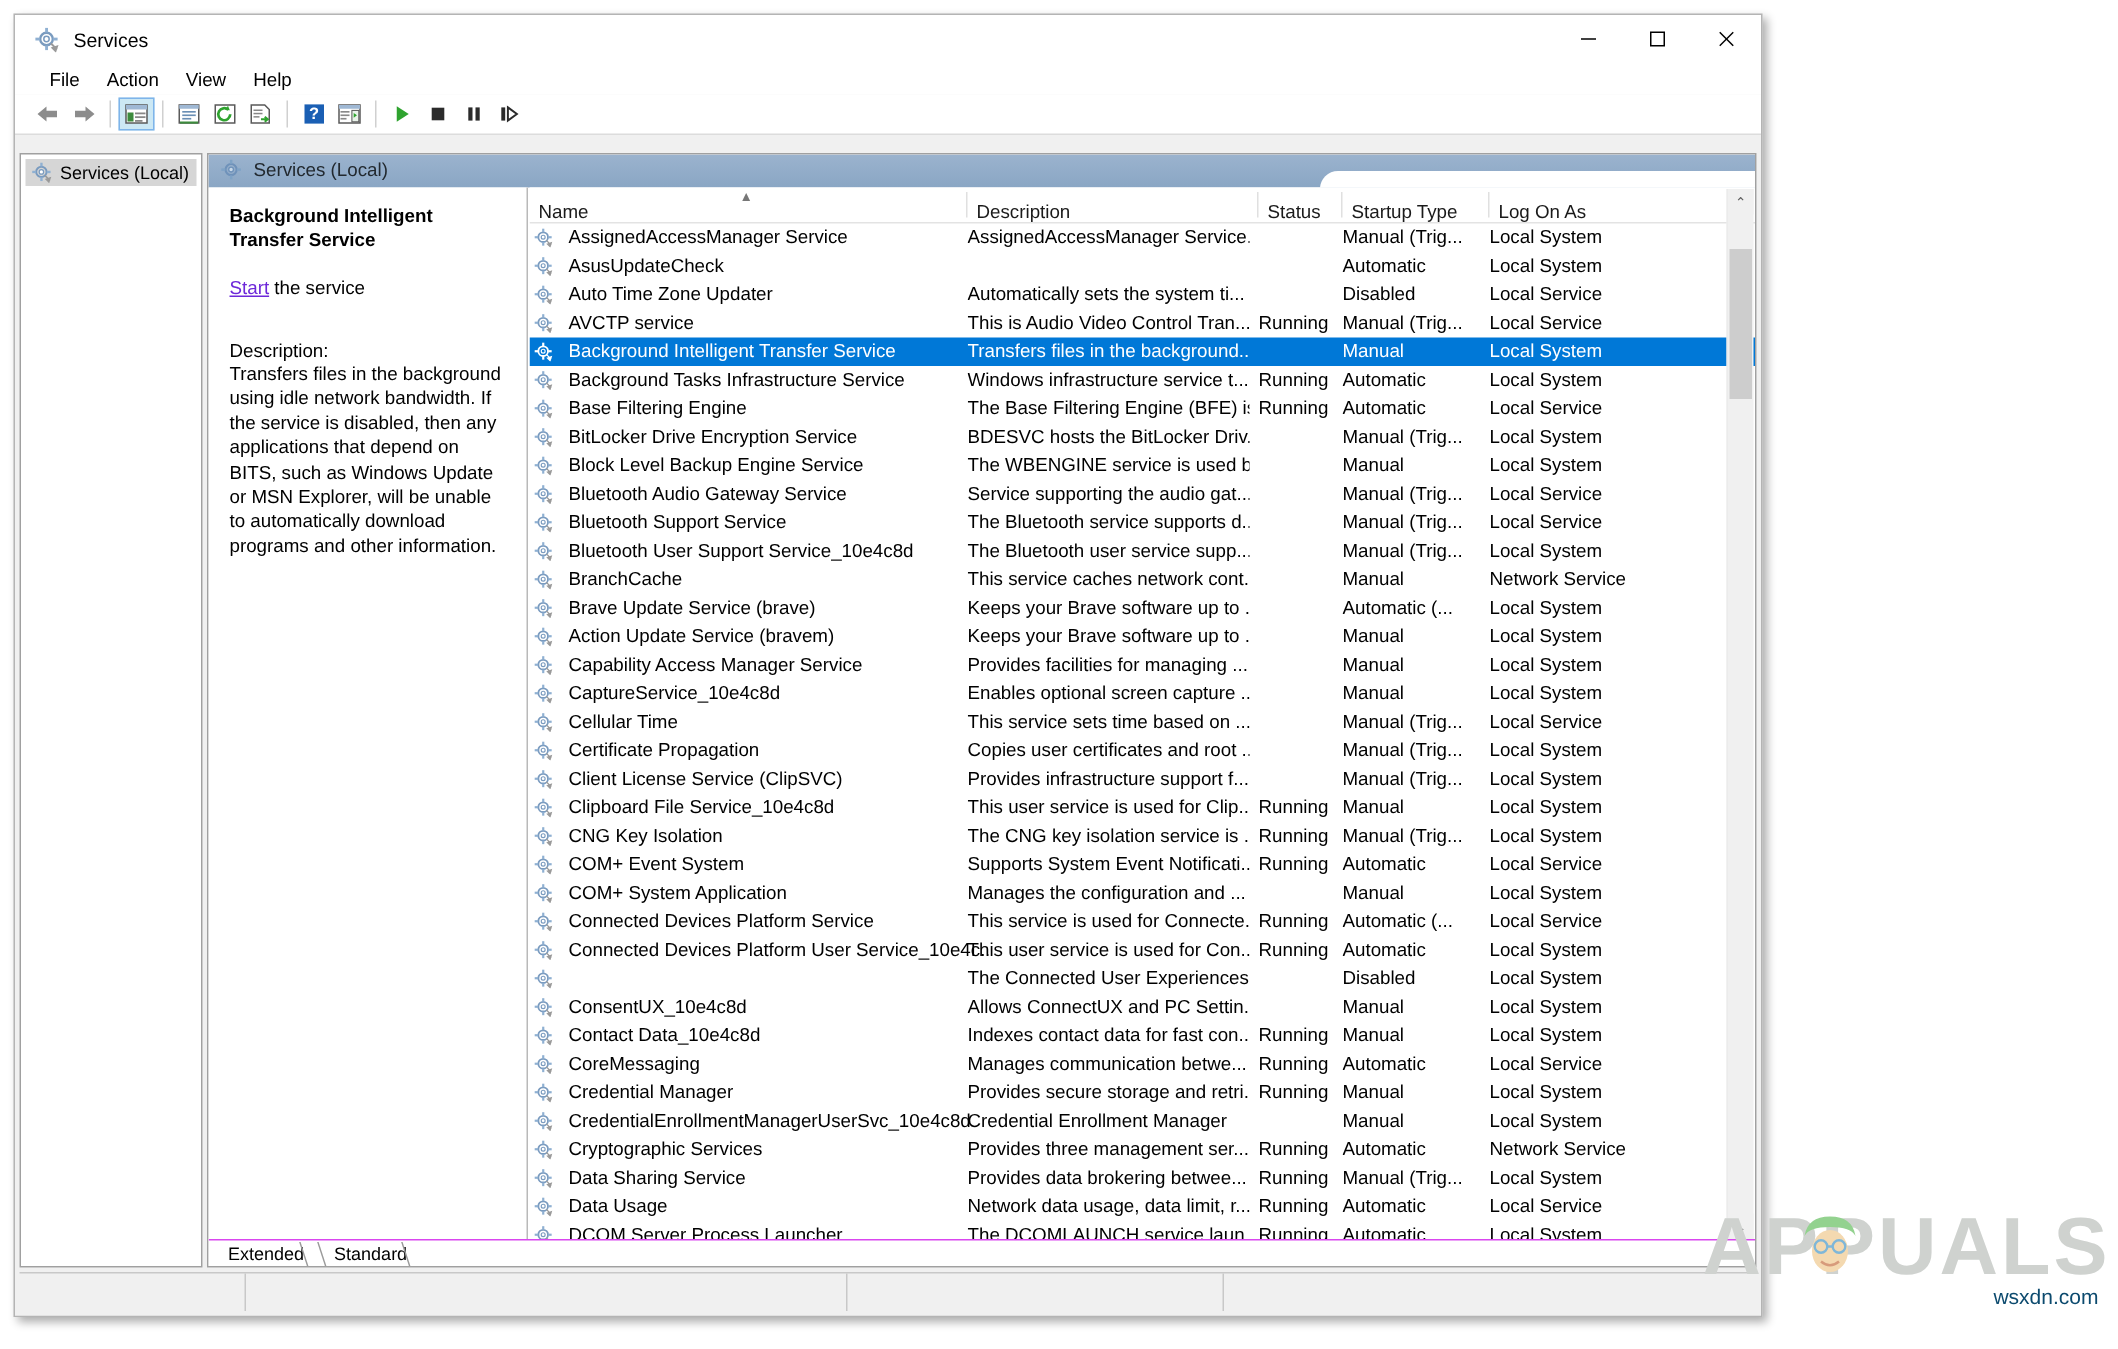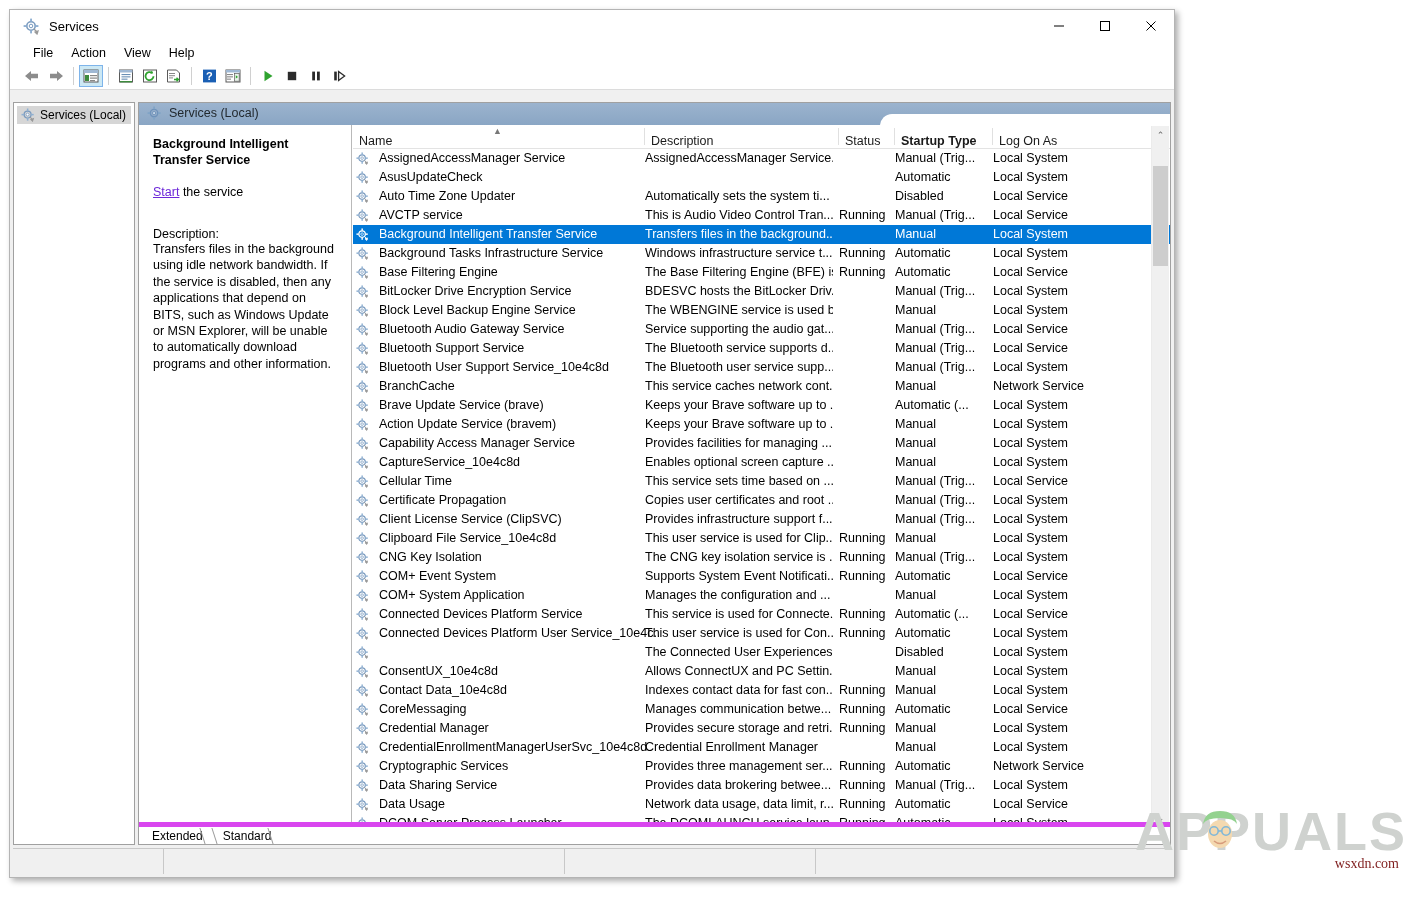--- a/index.html
+++ b/index.html
@@ -68,39 +68,39 @@
   .c-start{left:542px;width:94px;}
   .c-logon{left:640px;width:130px;}
   .svcicon{position:absolute;left:3px;top:3px;width:13px;height:13px;}
 
   
   .vscroll{position:absolute;right:1px;top:23px;bottom:18px;width:17px;background:#f0f0f0;border-left:1px solid #ebebeb;}
   .vs-btn{height:17px;display:flex;align-items:center;justify-content:center;color:#606060;font-size:9px;background:#f0f0f0;}
   .vs-thumb{position:absolute;left:1px;right:1px;top:40px;height:100px;background:#cdcdcd;}
 
   
-  .tabrow{position:absolute;left:0;right:0;bottom:0;height:17px;background:#ffffff;border-top:5px solid #d946ef;display:flex;align-items:flex-end;padding-left:2px;}
+  .tabrow{position:absolute;left:0;right:0;bottom:0;height:17px;background:#ffffff;border-top:1px solid #d946ef;display:flex;align-items:flex-end;padding-left:2px;}
   .tab{font-size:12px;padding:0 9px 0 11px;height:16px;line-height:16px;position:relative;color:#000;}
   .tab:after{content:"";position:absolute;right:0px;top:0;bottom:0;width:9px;border-left:1px solid #9a9a9a;transform:skewX(18deg);}
   .tab.active{background:#ffffff;font-weight:normal;}
   .tab.active:before{content:"";position:absolute;left:2px;top:0;bottom:0;width:9px;border-left:1px solid #9a9a9a;transform:skewX(18deg);}
 
   
   .statusbar{position:absolute;left:3px;right:3px;bottom:3px;height:25px;background:#f0f0f0;border-top:1px solid #c8c8c8;display:flex;}
   .sb-seg{height:25px;border-right:1px solid #c8c8c8;}
   .sb-1{width:150px;}
   .sb-2{width:400px;}
   .sb-3{width:250px;}
   .sb-rest{flex:1;}
 
   
   .watermark{position:absolute;left:1135px;top:802px;width:270px;height:70px;pointer-events:none;}
   .wm-text{position:absolute;left:0;top:2px;font-family:"Liberation Sans",sans-serif;font-size:54px;font-weight:bold;color:#cfd2cf;letter-spacing:2px;line-height:54px;}
   .wm-face{position:absolute;left:58px;top:2px;width:54px;height:54px;}
-  .wsxdn{position:absolute;right:6px;bottom:0px;font-size:14px;color:#7f1d1d;font-family:Liberation Serif, serif;}
+  .wsxdn{position:absolute;right:6px;bottom:0px;font-size:14px;color:#0c4a6e;font-family:Liberation Sans, sans-serif;}
 </style>
 </head>
 <body>
 
 <div id="root">
 
   <div class="window">
 
     <div class="titlebar">
       <span class="title-icon">
@@ -295,21 +295,21 @@
               <span class="sep"></span>
             </div>
             <div class="col" style="left:292px;width:194px;">
               <span>Description</span>
                 <span class="sep"></span>
             </div>
             <div class="col" style="left:486px;width:56px;">
               <span>Status</span>
                 <span class="sep"></span>
             </div>
-            <div class="col" style="left:542px;width:98px;font-weight:bold;">
+            <div class="col" style="left:542px;width:98px;">
               <span>Startup Type</span>
                 <span class="sep"></span>
             </div>
             <div class="col" style="left:640px;width:180px;">
               <span>Log On As</span>
                 <span class="sep"></span>
             </div>
           </div>
           <div class="rows" id="rows-container">
               <div class="row">

